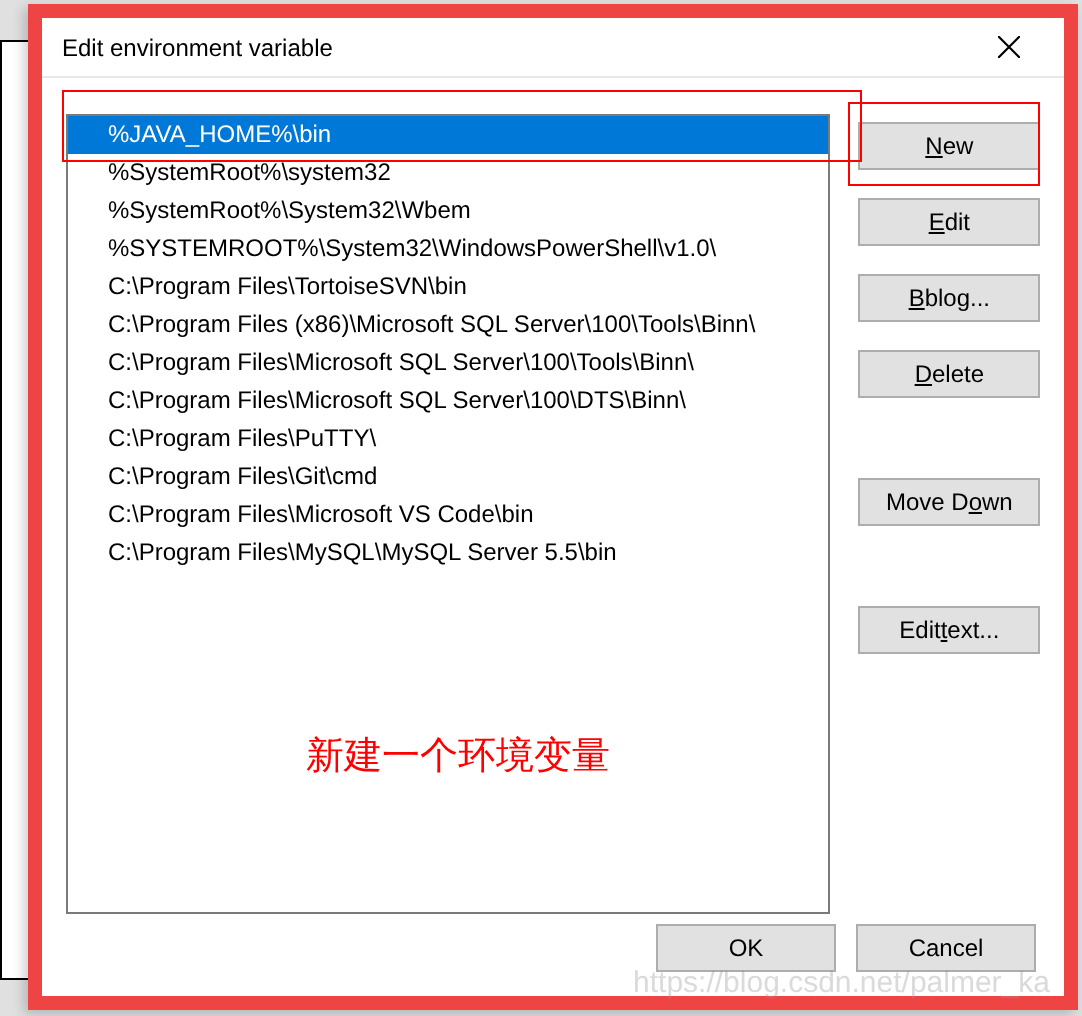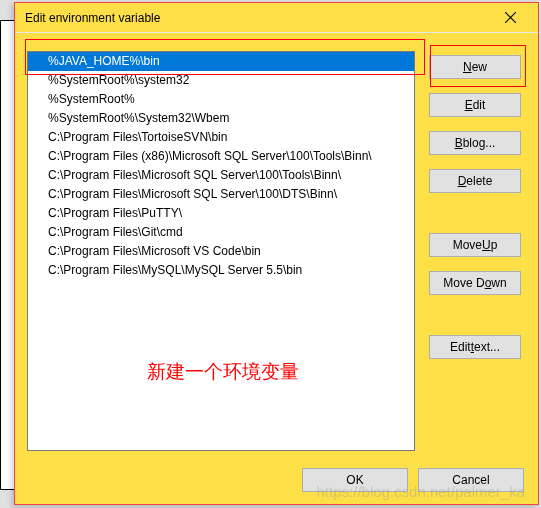--- a/index.html
+++ b/index.html
@@ -25,22 +25,22 @@
       padding: 14px;
       line-height: 14px;
       overflow: hidden;
     }
     .dialog {
       position: absolute;
       left: 14px;
       top: 2px;
       width: 525px;
       height: 503px;
-      background: #fde047;
-      border: 1px solid #ef4444;
+      background: #ffffff;
+      border: 7px solid #ef4444;
       box-shadow: -2px 2px 6px rgba(0,0,0,0.2);
     }
     .titlebar {
       height: 30px;
       display: flex;
       align-items: center;
       justify-content: space-between;
       padding: 0 8px 0 10px;
       border-bottom: 1px solid #e8e8e8;
     }
@@ -136,21 +136,21 @@
       position: relative;
       font-family: "Microsoft YaHei", sans-serif;
     }
     .footer {
       position: absolute;
       bottom: 12px;
       right: 14px;
       display: flex;
       gap: 10px;
     }
-    .footer .win-btn { width: 106px; }
+    .footer .win-btn { width: 90px; }
     .watermark {
       position: absolute;
       bottom: 8px;
       right: 16px;
       font-size: 15px;
       color: rgba(150,150,150,0.35);
       font-family: Arial, sans-serif;
       pointer-events: none;
     }
   </style>
@@ -188,22 +188,22 @@
   </div>
 
   <div class="content">
     <div class="highlight-top"></div>
     <div class="highlight-new"></div>
 
     <div class="main-row">
       <div class="listbox" id="listbox">
           <div class="list-item selected">%JAVA_HOME%\bin</div>
           <div class="list-item">%SystemRoot%\system32</div>
-          <div class="list-item">%SystemRoot%</div>
           <div class="list-item">%SystemRoot%\System32\Wbem</div>
+          <div class="list-item">%SYSTEMROOT%\System32\WindowsPowerShell\v1.0\</div>
           <div class="list-item">C:\Program Files\TortoiseSVN\bin</div>
           <div class="list-item">C:\Program Files (x86)\Microsoft SQL Server\100\Tools\Binn\</div>
           <div class="list-item">C:\Program Files\Microsoft SQL Server\100\Tools\Binn\</div>
           <div class="list-item">C:\Program Files\Microsoft SQL Server\100\DTS\Binn\</div>
           <div class="list-item">C:\Program Files\PuTTY\</div>
           <div class="list-item">C:\Program Files\Git\cmd</div>
           <div class="list-item">C:\Program Files\Microsoft VS Code\bin</div>
           <div class="list-item">C:\Program Files\MySQL\MySQL Server 5.5\bin</div>
         </div>
 
@@ -221,25 +221,20 @@
         <button class="win-btn gap-s">
             <span></span>
             <span class="ul">B</span>
             <span>blog...</span>
           </button>
         <button class="win-btn gap-m">
             <span></span>
             <span class="ul">D</span>
             <span>elete</span>
           </button>
-        <button class="win-btn gap-s">
-            <span>Move </span>
-            <span class="ul">U</span>
-            <span>p</span>
-          </button>
         <button class="win-btn gap-m">
             <span>Move D</span>
             <span class="ul">o</span>
             <span>wn</span>
           </button>
         <button class="win-btn">
             <span>Edit </span>
             <span class="ul">t</span>
             <span>ext...</span>
           </button>

